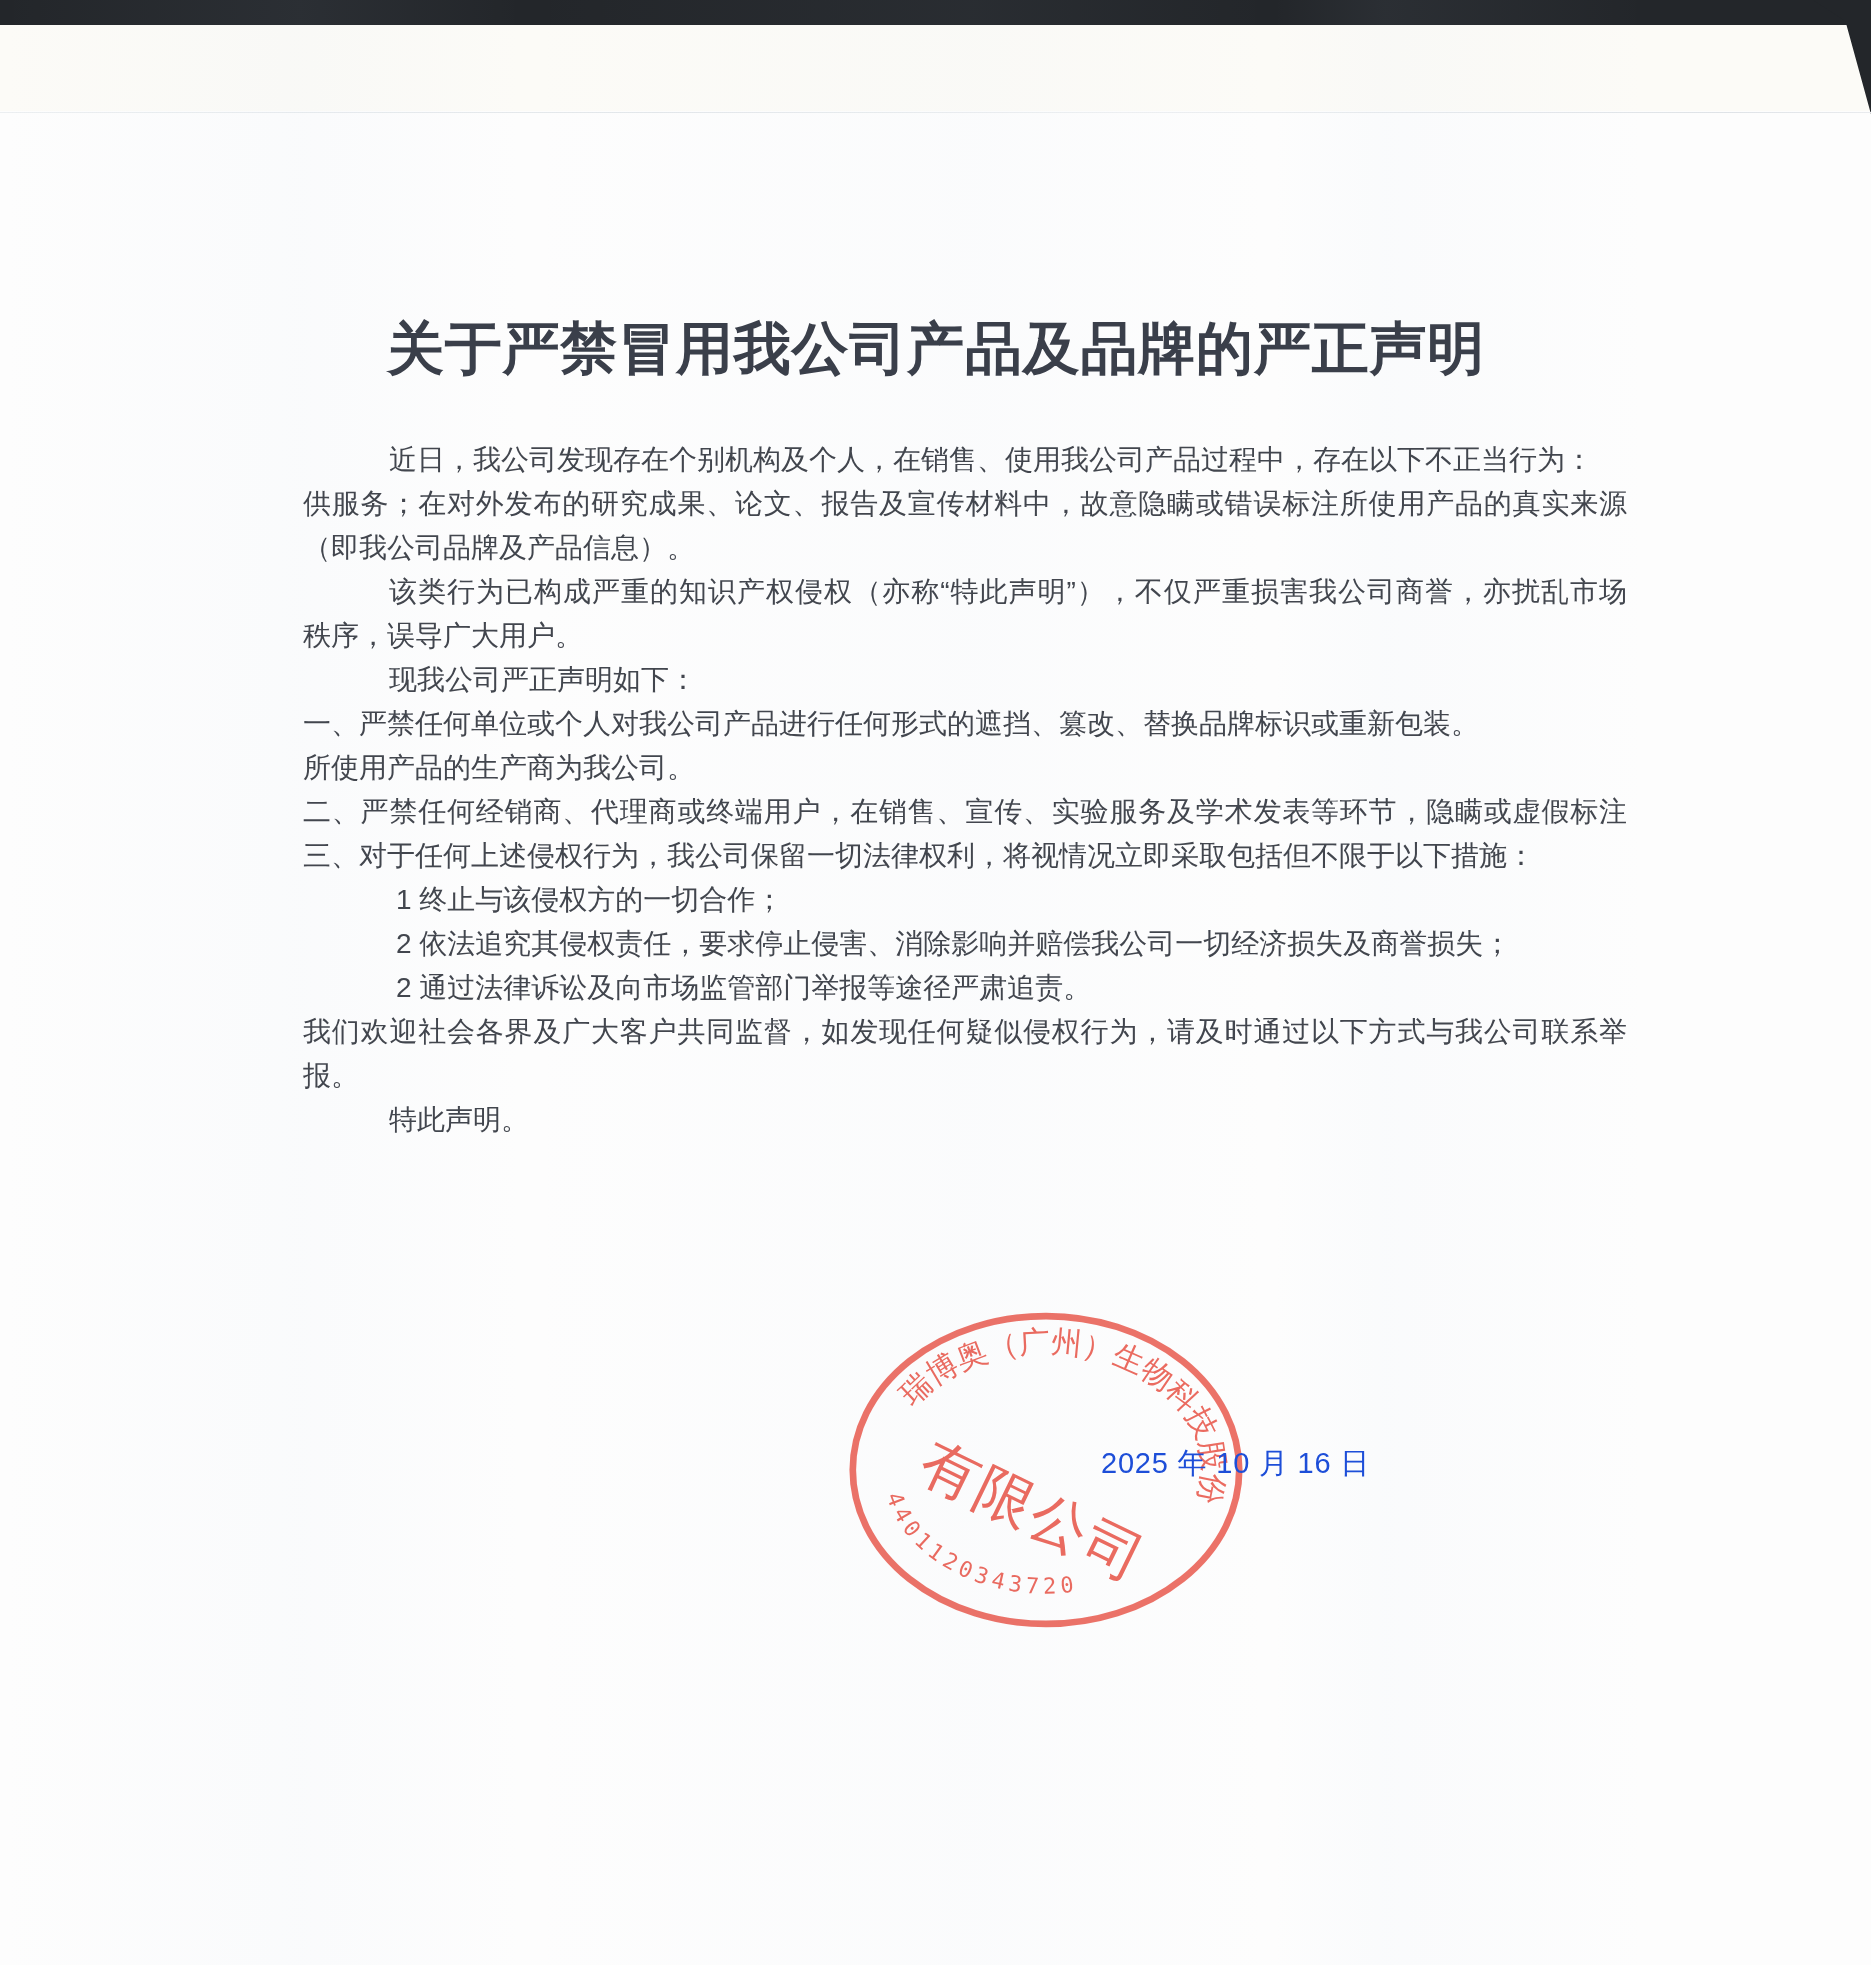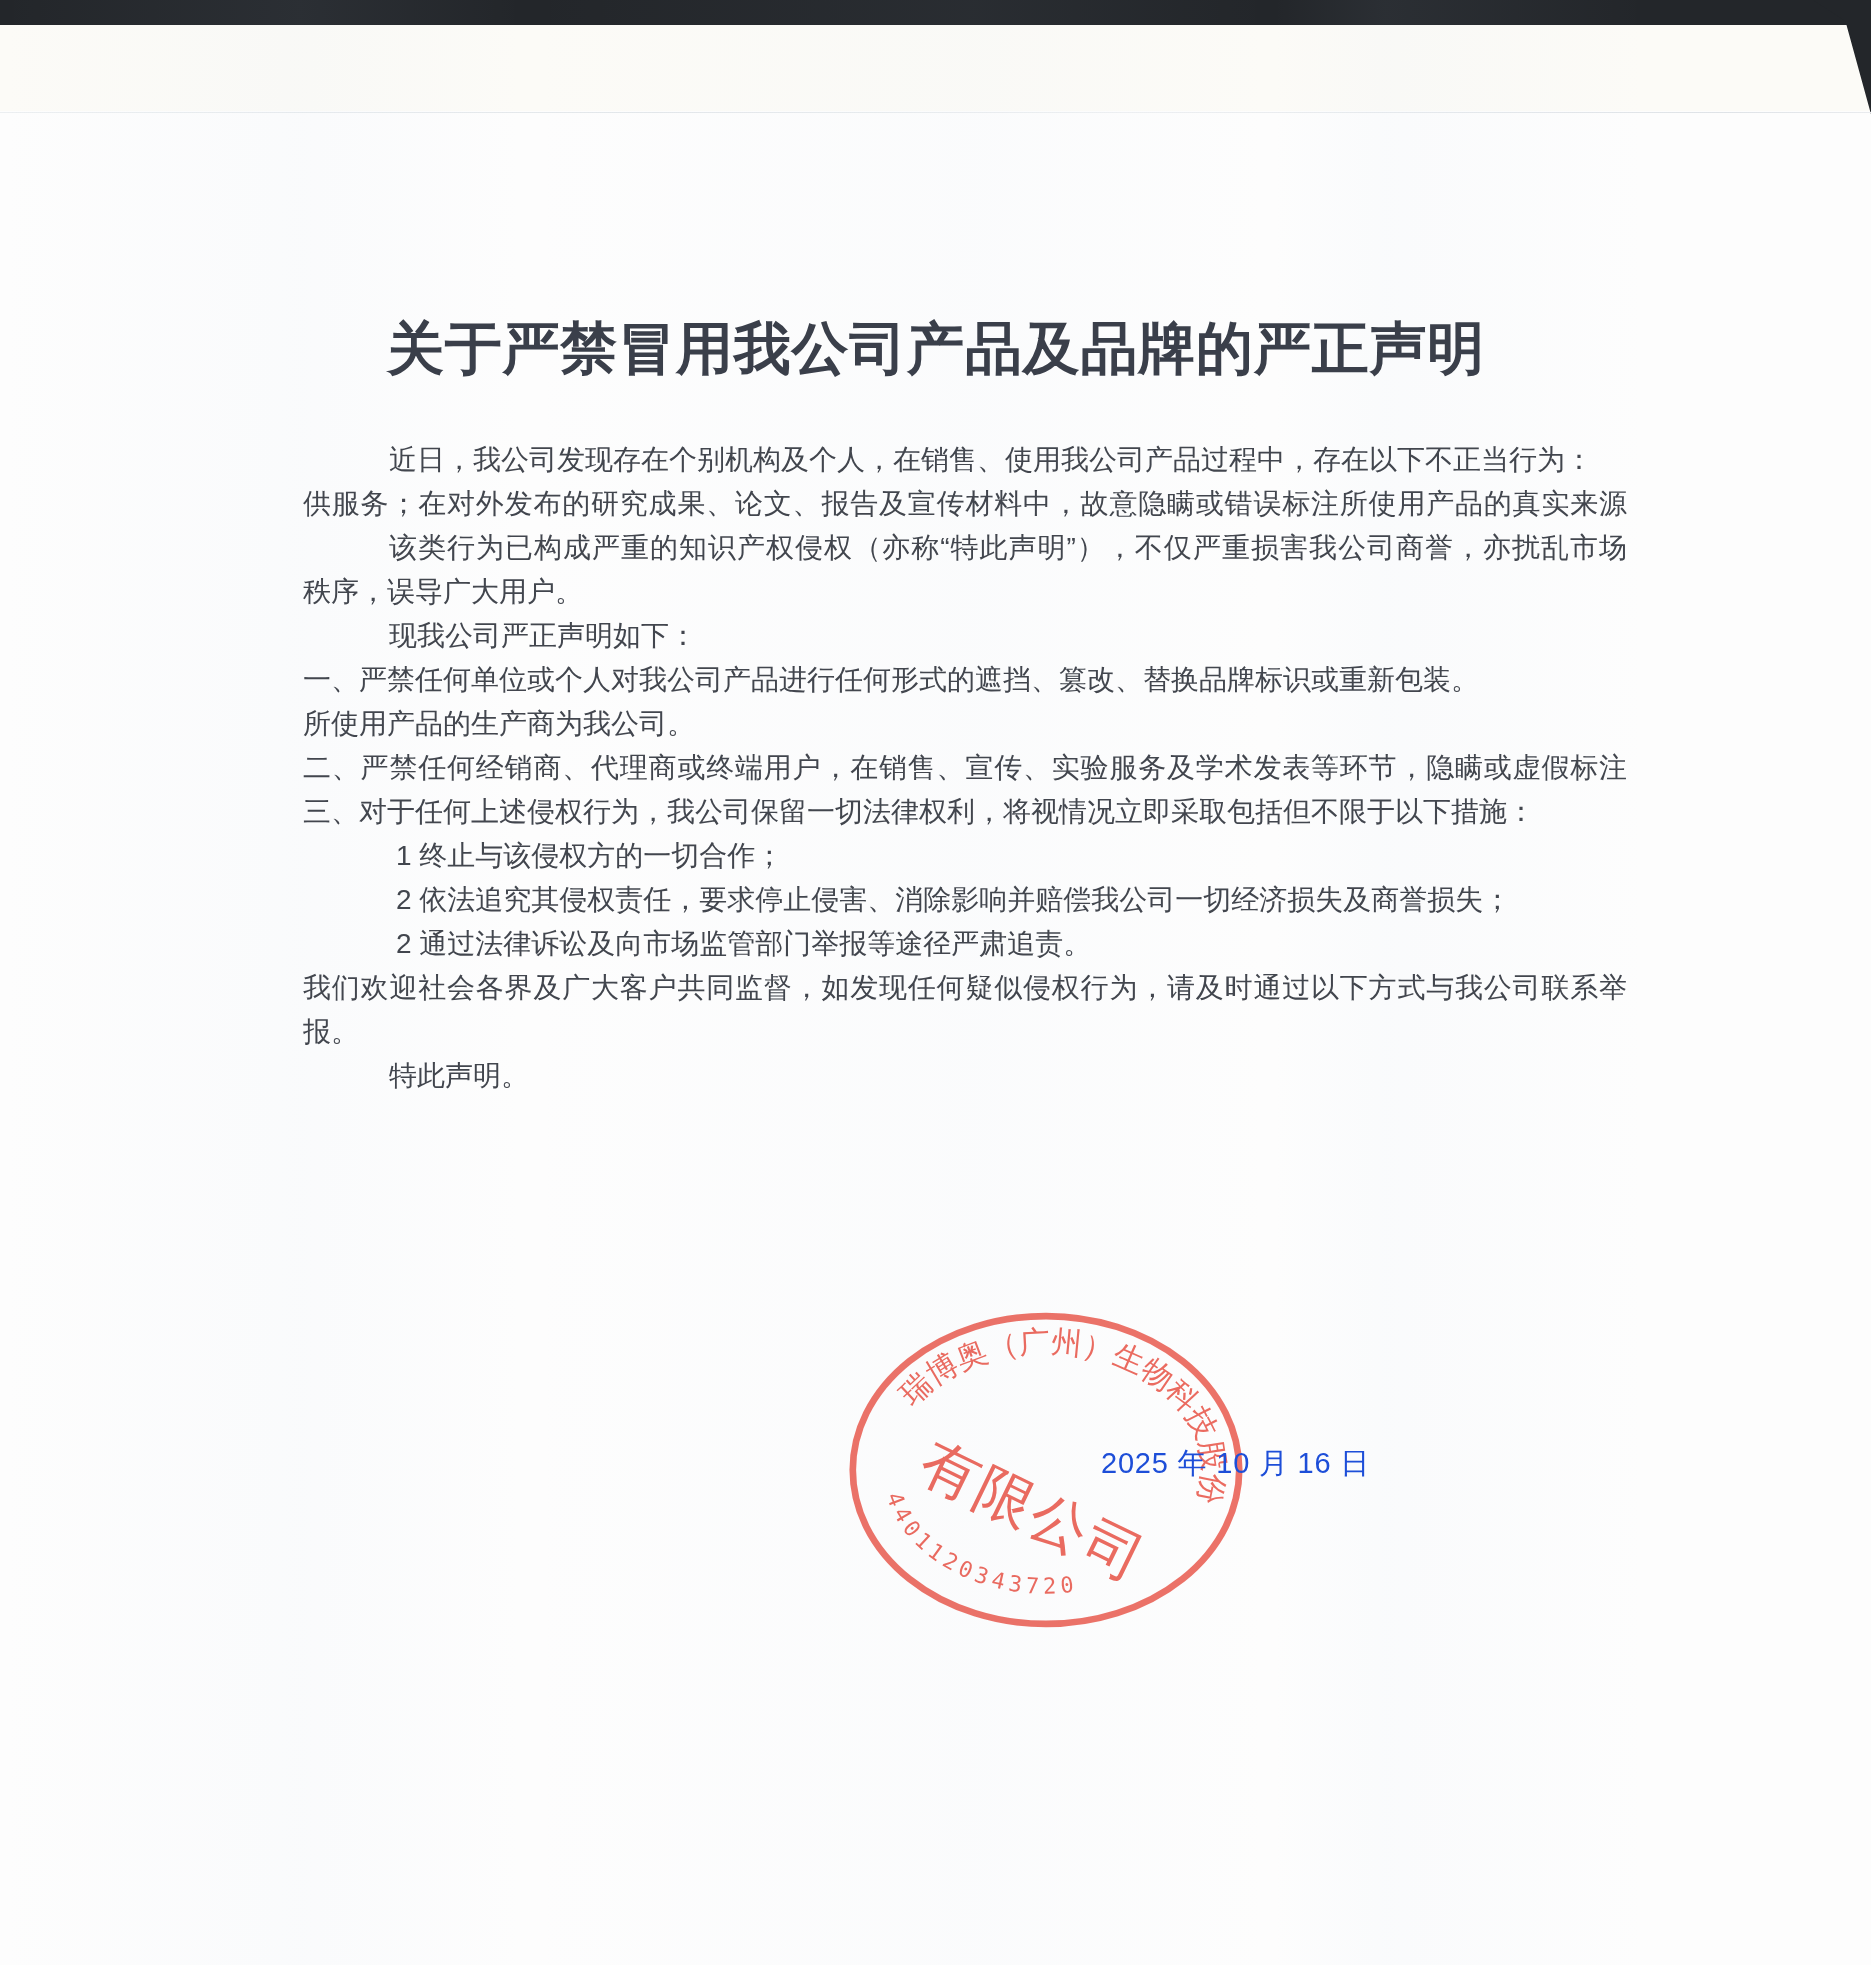--- a/index.html
+++ b/index.html
@@ -81,20 +81,21 @@
   <div class="scan-band"></div>
   <div class="scan-corner"></div>
   <div class="paper-edge"></div>
   <div class="scan-streaks"></div>
 
   <div class="title">关于严禁冒用我公司产品及品牌的严正声明</div>
 
   <div class="body-block">
       <div class="line para">近日，我公司发现存在个别机构及个人，在销售、使用我公司产品过程中，存在以下不正当行为：</div>
       <div class="line j">供服务；在对外发布的研究成果、论文、报告及宣传材料中，故意隐瞒或错误标注所使用产品的真实来源</div>
+      <div class="line">（即我公司品牌及产品信息）。</div>
       <div class="line para j">该类行为已构成严重的知识产权侵权（亦称“特此声明”），不仅严重损害我公司商誉，亦扰乱市场</div>
       <div class="line">秩序，误导广大用户。</div>
       <div class="line para">现我公司严正声明如下：</div>
       <div class="line">一、严禁任何单位或个人对我公司产品进行任何形式的遮挡、篡改、替换品牌标识或重新包装。</div>
       <div class="line">所使用产品的生产商为我公司。</div>
       <div class="line j">二、严禁任何经销商、代理商或终端用户，在销售、宣传、实验服务及学术发表等环节，隐瞒或虚假标注</div>
       <div class="line">三、对于任何上述侵权行为，我公司保留一切法律权利，将视情况立即采取包括但不限于以下措施：</div>
       <div class="line sub">1 终止与该侵权方的一切合作；</div>
       <div class="line sub">2 依法追究其侵权责任，要求停止侵害、消除影响并赔偿我公司一切经济损失及商誉损失；</div>
       <div class="line sub">2 通过法律诉讼及向市场监管部门举报等途径严肃追责。</div>

